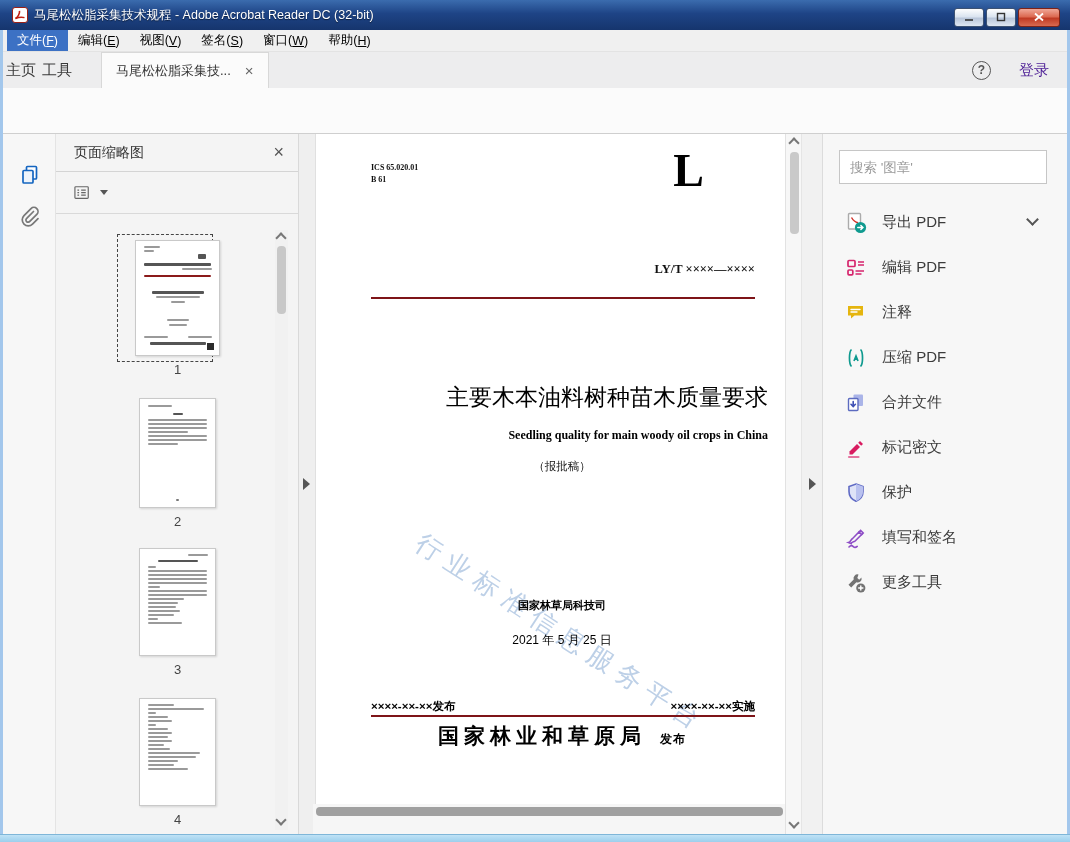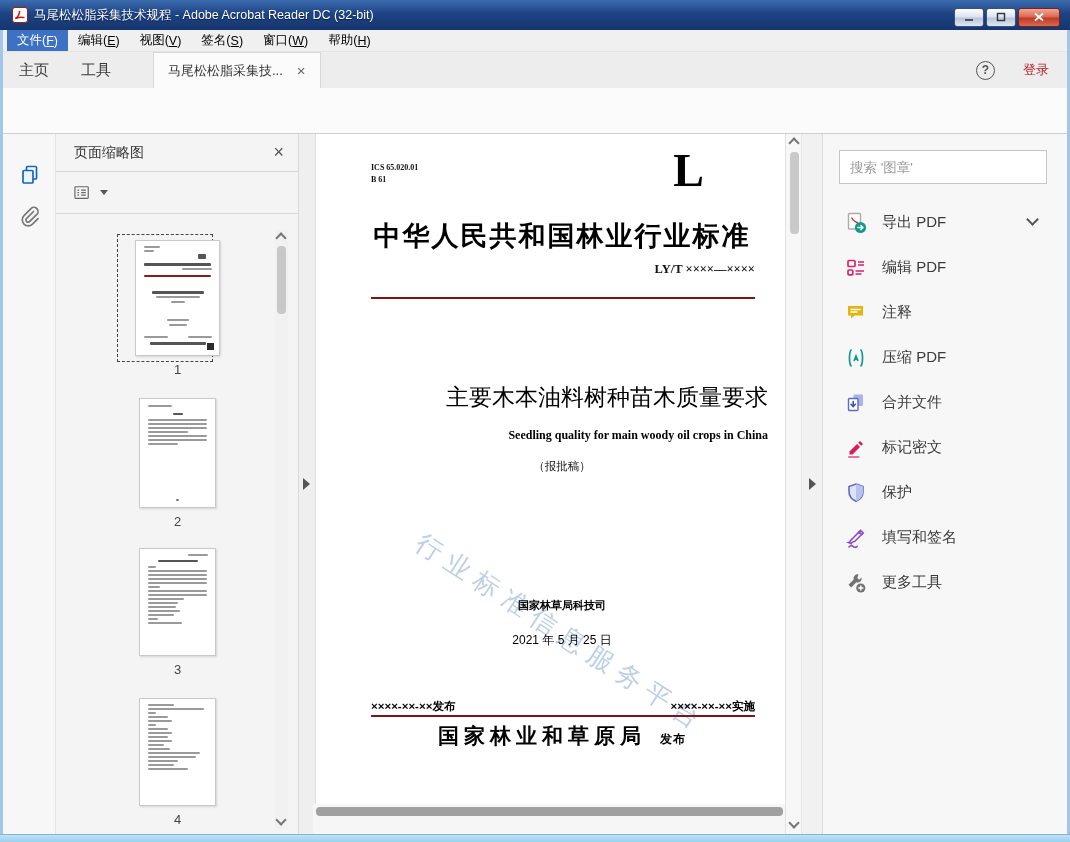--- a/index.html
+++ b/index.html
@@ -22,28 +22,28 @@
   .border-bottom { position:absolute; left:0; right:0; bottom:0; height:8px; background:linear-gradient(180deg,#bfe2f6,#9ccfec); border-top:1px solid #7fb6d8; }
 
   
   .menubar { position:absolute; left:3px; right:3px; top:30px; height:22px; background:#f0f0f0;
     display:flex; align-items:stretch; padding-left:4px; font-size:12.5px; color:#000; border-bottom:1px solid #e3e3e3;}
   .menu-item { display:flex; align-items:center; padding:0 10px; white-space:nowrap; }
   .menu-item.active { background:#3c71c4; color:#fff; }
 
   
   .tabbar { position:absolute; left:3px; right:3px; top:52px; height:36px; background:#ededee; display:flex; align-items:stretch; }
-  .tab { display:flex; align-items:center; padding:0 16px; font-size:15px; color:#3a3a3a;text-align:right; }
+  .tab { display:flex; align-items:center; padding:0 3px; font-size:15px; color:#3a3a3a;text-align:right; }
   .doc-tab { margin-left:26px; background:#fbfbfb; border:1px solid #d8d8d8; border-bottom:none;
     display:flex; align-items:center; gap:14px; padding:0 14px; font-size:13px; color:#333; position:relative; z-index:2; }
   .tab-close { color:#666; font-size:15px; line-height:1; }
   .tab-right { position:absolute; right:18px; top:0; height:36px; display:flex; align-items:center; gap:28px; }
   .help { width:19px; height:19px; border:1.6px solid #555; border-radius:50%; color:#555;
     display:flex; align-items:center; justify-content:center; font-size:12px; font-weight:bold; }
-  .login { font-size:13px; color:#b91c1c; }
+  .login { font-size:15px; color:#4c1d95; }
 
   
   .toolbar { position:absolute; left:3px; right:3px; top:88px; height:46px; background:#fbfbfb; border-bottom:1px solid #cfcfcf; }
   .tbtn { position:absolute; top:99px; width:24px; height:24px; display:flex; align-items:center; justify-content:center; }
   .tbtn svg { stroke:#565656; fill:none; stroke-width:1.6; stroke-linecap:round; stroke-linejoin:round; }
   .tbtn.dis svg { stroke:#c3c3c3; }
   .tbtn.blue svg { stroke:#0d5fd0; }
   .tb-divider { position:absolute; top:95px; width:1px; height:32px; background:#d8d8d8; }
   .page-input { position:absolute; left:322px; top:98px; width:36px; height:26px; border:1px solid #bdbdbd; background:#fff;
     text-align:center; font-size:13px; color:#222; font-family:"Liberation Sans",sans-serif; }
@@ -438,21 +438,20 @@
     <div class="lsplit">
       <div class="tri-right" style="left:4px;top:344px"></div>
     </div>
 
     <div class="page">
       <div class="ics doc-serif">
         <div>ICS 65.020.01</div>
         <div>B 61</div>
       </div>
       <div class="biglogo">L</div>
-      <div class="std-caption">中华人民共和国林业行业标准</div>
       <div class="std-number doc-serif">LY/T ××××—××××</div>
       <div class="redline" style="top:163px"></div>
       <div class="doc-title">主要木本油料树种苗木质量要求</div>
       <div class="doc-title-en doc-serif">Seedling quality for main woody oil crops in China</div>
       <div class="doc-draft">（报批稿）</div>
       <div class="watermark">行业标准信息服务平台</div>
       <div class="doc-dept">国家林草局科技司</div>
       <div class="doc-date">2021 年 5 月 25 日</div>
       <div class="doc-dates">
         <span>××××-××-××发布</span>

